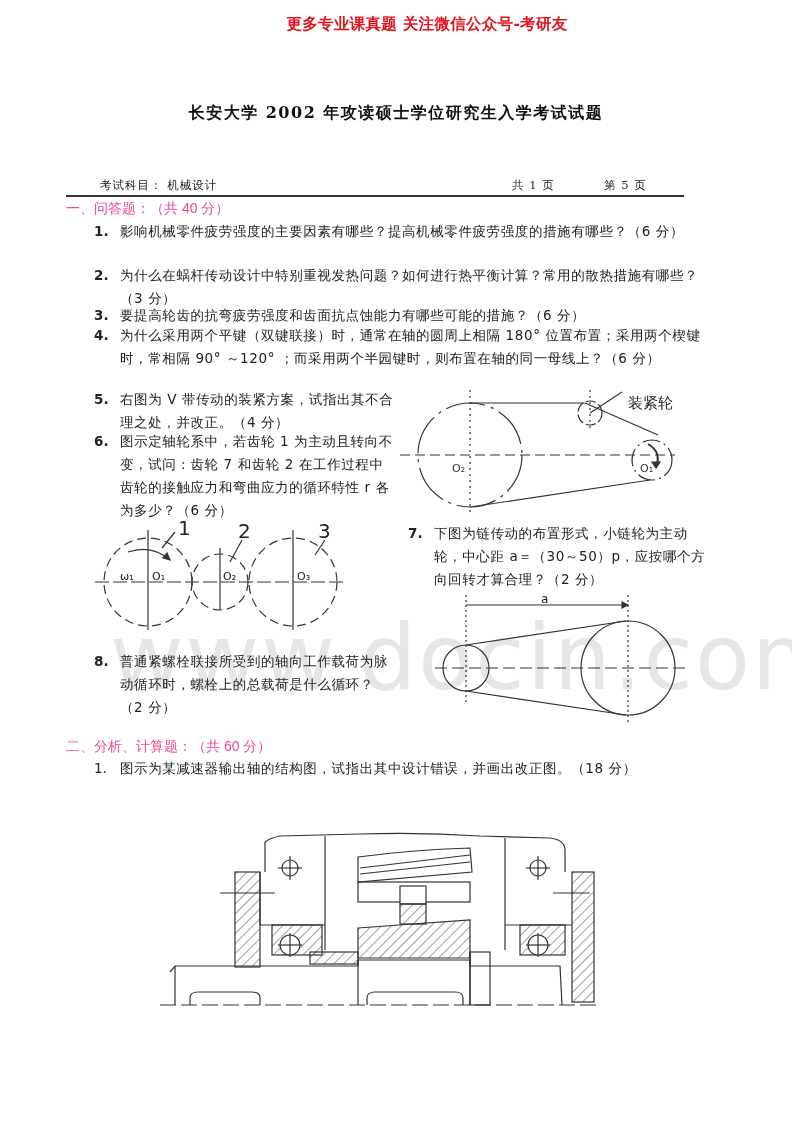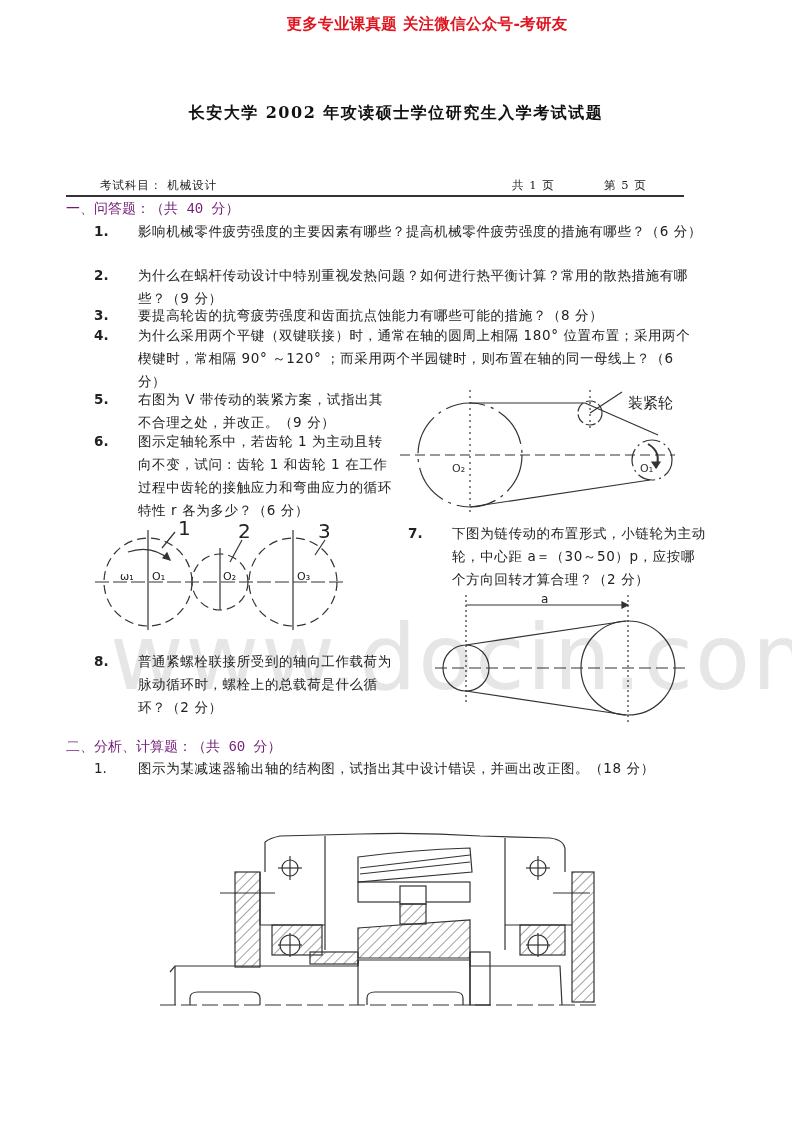--- a/index.html
+++ b/index.html
@@ -9,25 +9,25 @@
             color: #e0141e; font-family: "DejaVu Sans", "Liberation Sans", sans-serif;
             font-weight: bold; font-size: 15.5px; letter-spacing: 0.3px; padding-left: 31px; }
   .title { position: absolute; top: 103px; left: 0; width: 792px; text-align: center;
            font-size: 16px; font-weight: bold; letter-spacing: 1.5px; color: #111; }
   .subject-row { position: absolute; top: 178px; left: 100px; width: 590px; font-size: 11.5px;
                  color: #222; letter-spacing: 1px; }
   .subject-row .left { position: absolute; left: 0; }
   .subject-row .right1 { position: absolute; left: 412px; }
   .subject-row .right2 { position: absolute; left: 504px; }
   .rule { position: absolute; top: 195px; left: 66px; width: 618px; height: 2px; background: #333; }
-  .sec { position: absolute; font-size: 14px; font-family: Liberation Mono, monospace; color: #701a75; }
+  .sec { position: absolute; font-size: 14px; font-family: Liberation Sans, sans-serif; color: #ec4899; }
   .q { position: absolute; font-size: 13.5px; line-height: 23px; color: #222;
        font-family: "DejaVu Sans", "Liberation Sans", sans-serif; }
   .q .num { position: absolute; left: 0; top: 0; font-weight: bold; }
-  .q .txt { margin-left: 44px; display: block; letter-spacing: 0.6px; }
+  .q .txt { margin-left: 26px; display: block; letter-spacing: 0.6px; }
   .watermark { position: absolute; top: 605px; left: 110px; font-size: 90px; color: #e6e6e6;
                font-family: "DejaVu Sans", "Liberation Sans", sans-serif; letter-spacing: 2px; z-index: 0; }
   .fig { position: absolute; z-index: 1; }
   .fig-label { font-family: "DejaVu Sans", "Liberation Sans", sans-serif; }
   .z1 { z-index: 2; }
 </style>
 </head>
 <body>
 
 <div class="banner">更多专业课真题 关注微信公众号-考研友</div>
@@ -44,37 +44,37 @@
 <div class="watermark">www.docin.com</div>
 
 <div class="sec" style="top:200px; left:66px;">一、问答题：（共 40 分）</div>
 
 <div class="q" style="top:220px; left:94px; width:610px;">
   <span class="num">1.</span>
   <span class="txt">影响机械零件疲劳强度的主要因素有哪些？提高机械零件疲劳强度的措施有哪些？（6 分）</span>
 </div>
 <div class="q" style="top:264px; left:94px; width:610px;">
   <span class="num">2.</span>
-  <span class="txt">为什么在蜗杆传动设计中特别重视发热问题？如何进行热平衡计算？常用的散热措施有哪些？（9 分）</span>
+  <span class="txt">为什么在蜗杆传动设计中特别重视发热问题？如何进行热平衡计算？常用的散热措施有哪些？（3 分）</span>
 </div>
 <div class="q" style="top:304px; left:94px; width:610px;">
   <span class="num">3.</span>
-  <span class="txt">要提高轮齿的抗弯疲劳强度和齿面抗点蚀能力有哪些可能的措施？（8 分）</span>
+  <span class="txt">要提高轮齿的抗弯疲劳强度和齿面抗点蚀能力有哪些可能的措施？（6 分）</span>
 </div>
 <div class="q" style="top:324px; left:94px; width:610px;">
   <span class="num">4.</span>
   <span class="txt">为什么采用两个平键（双键联接）时，通常在轴的圆周上相隔 180° 位置布置；采用两个楔键时，常相隔 90° ～120° ；而采用两个半园键时，则布置在轴的同一母线上？（6 分）</span>
 </div>
 <div class="q" style="top:388px; left:94px; width:300px;">
   <span class="num">5.</span>
-  <span class="txt">右图为 V 带传动的装紧方案，试指出其不合理之处，并改正。（9 分）</span>
+  <span class="txt">右图为 V 带传动的装紧方案，试指出其不合理之处，并改正。（4 分）</span>
 </div>
 <div class="q" style="top:430px; left:94px; width:300px;">
   <span class="num">6.</span>
-  <span class="txt">图示定轴轮系中，若齿轮 1 为主动且转向不变，试问：齿轮 1 和齿轮 1 在工作过程中齿轮的接触应力和弯曲应力的循环特性 r 各为多少？（6 分）</span>
+  <span class="txt">图示定轴轮系中，若齿轮 1 为主动且转向不变，试问：齿轮 7 和齿轮 2 在工作过程中齿轮的接触应力和弯曲应力的循环特性 r 各为多少？（6 分）</span>
 </div>
 <div class="q" style="top:522px; left:408px; width:300px;">
   <span class="num">7.</span>
   <span class="txt">下图为链传动的布置形式，小链轮为主动轮，中心距 a＝（30～50）p，应按哪个方向回转才算合理？（2 分）</span>
 </div>
 <div class="q z1" style="top:650px; left:94px; width:300px;">
   <span class="num">8.</span>
   <span class="txt">普通紧螺栓联接所受到的轴向工作载荷为脉动循环时，螺栓上的总载荷是什么循环？（2 分）</span>
 </div>
 

